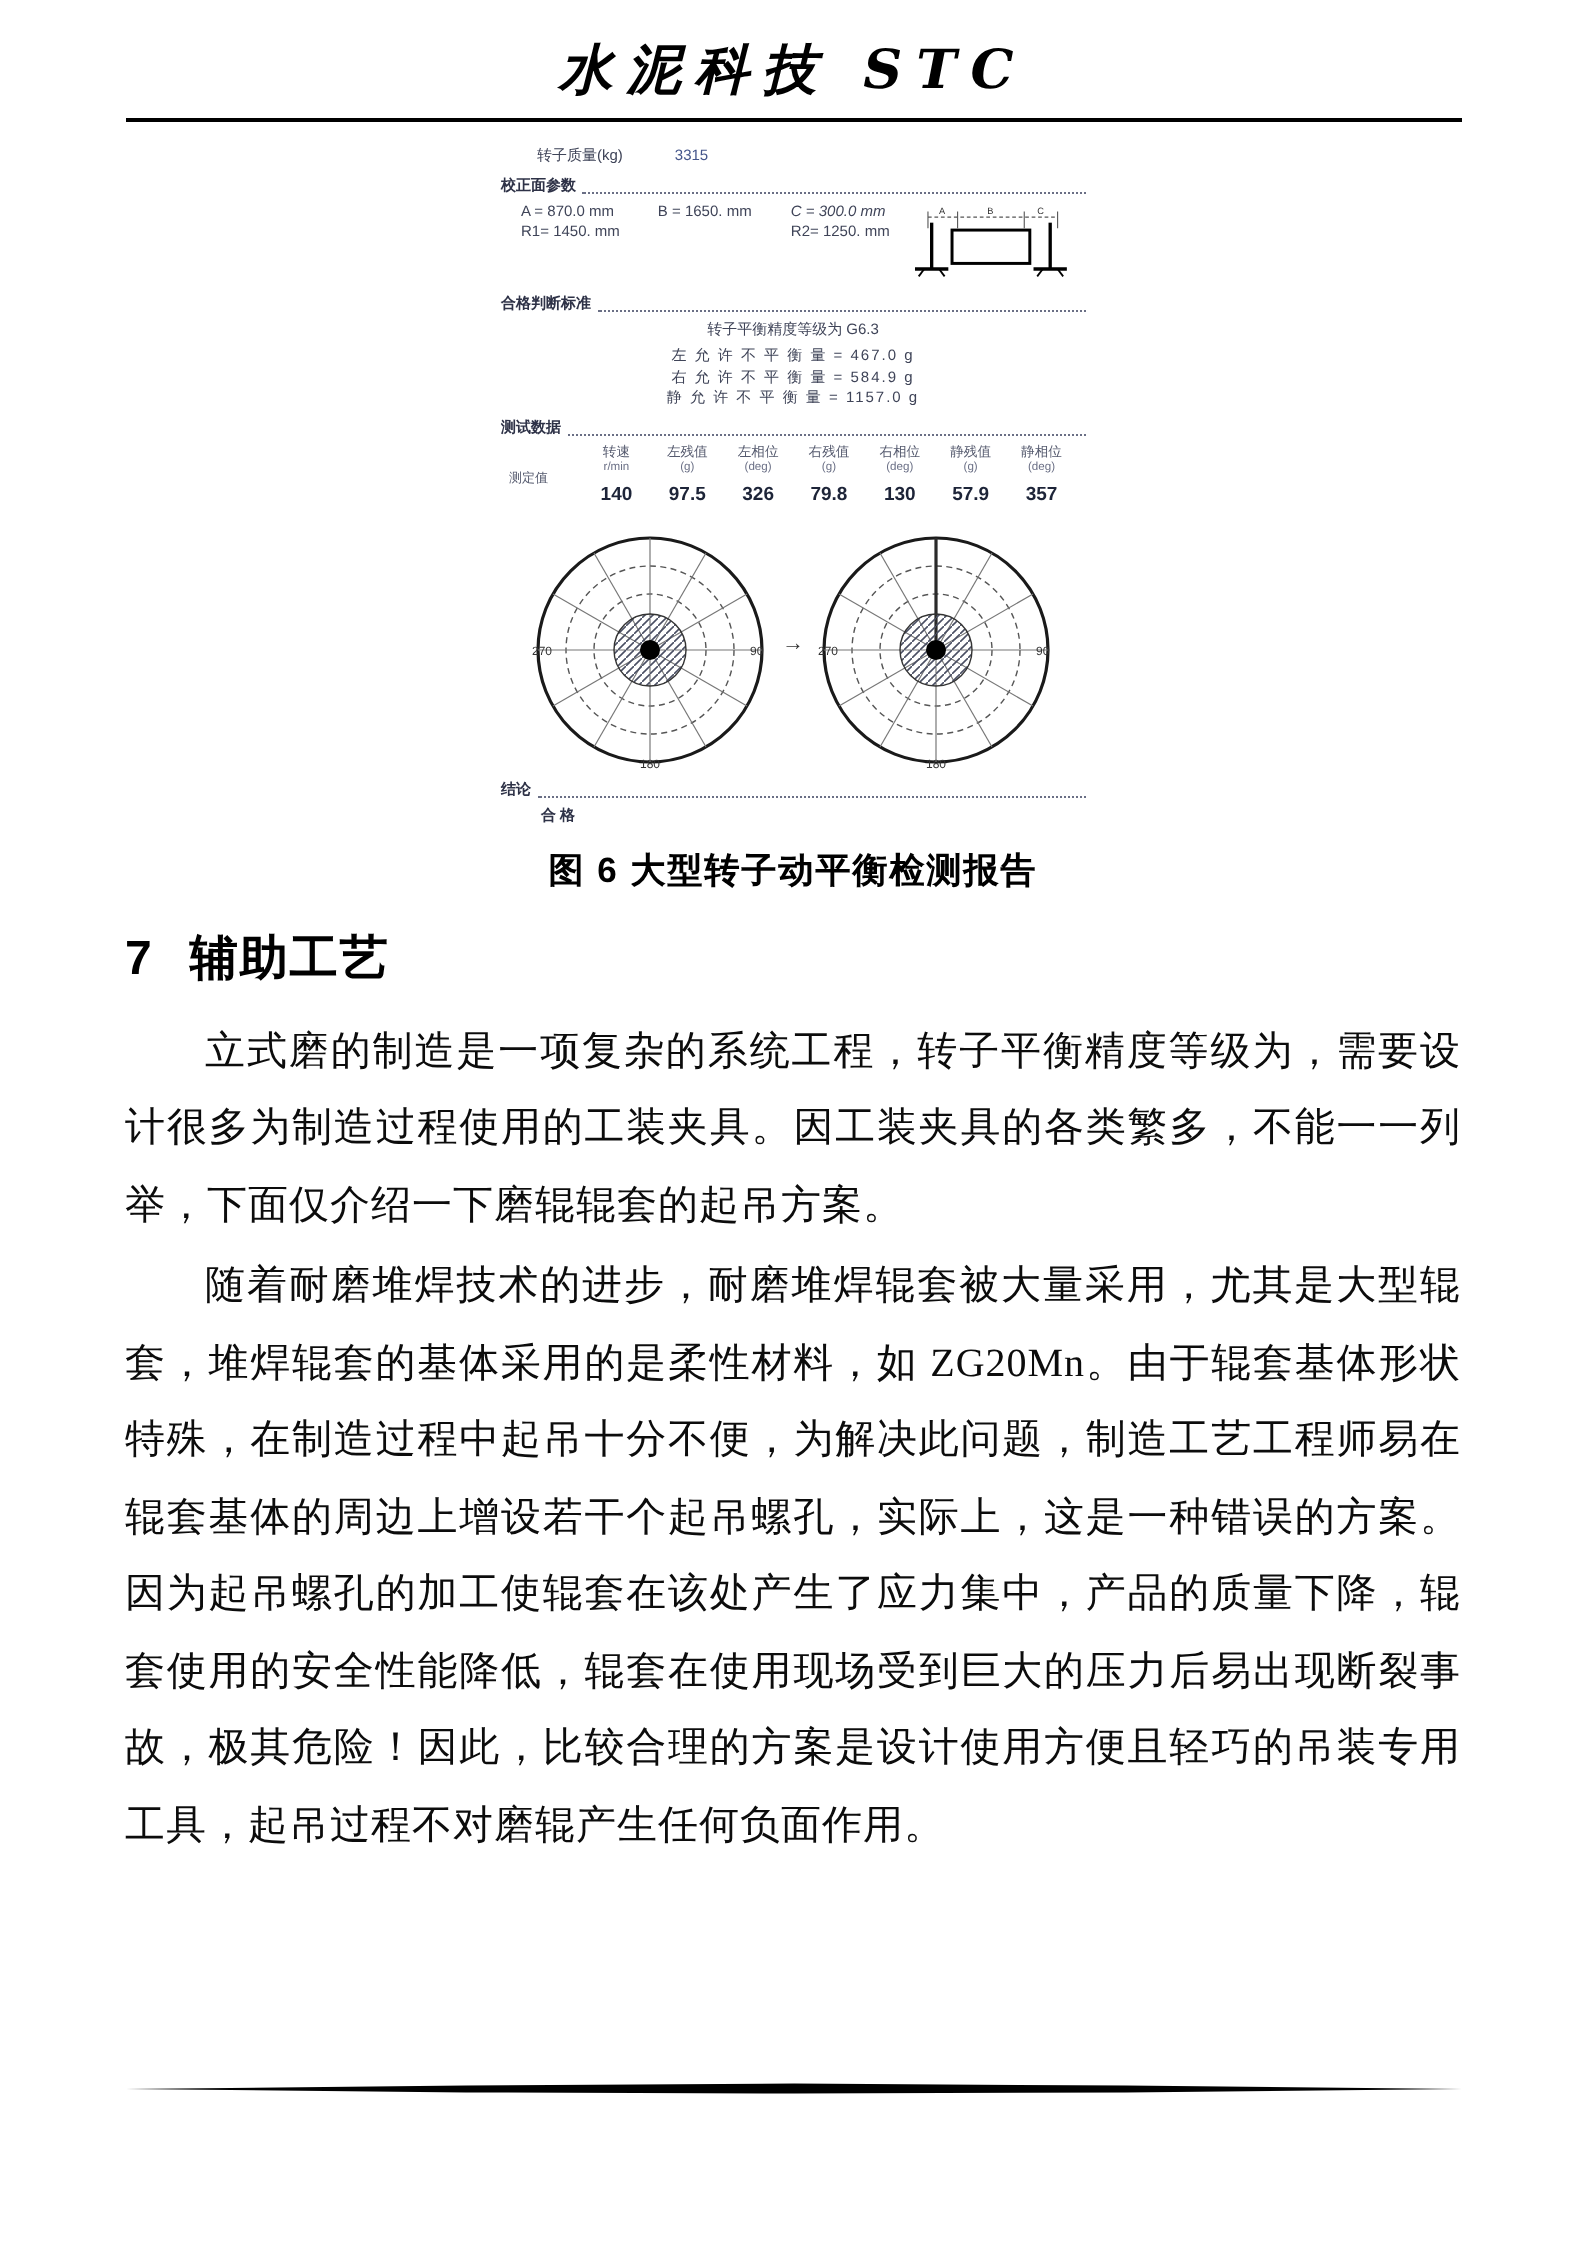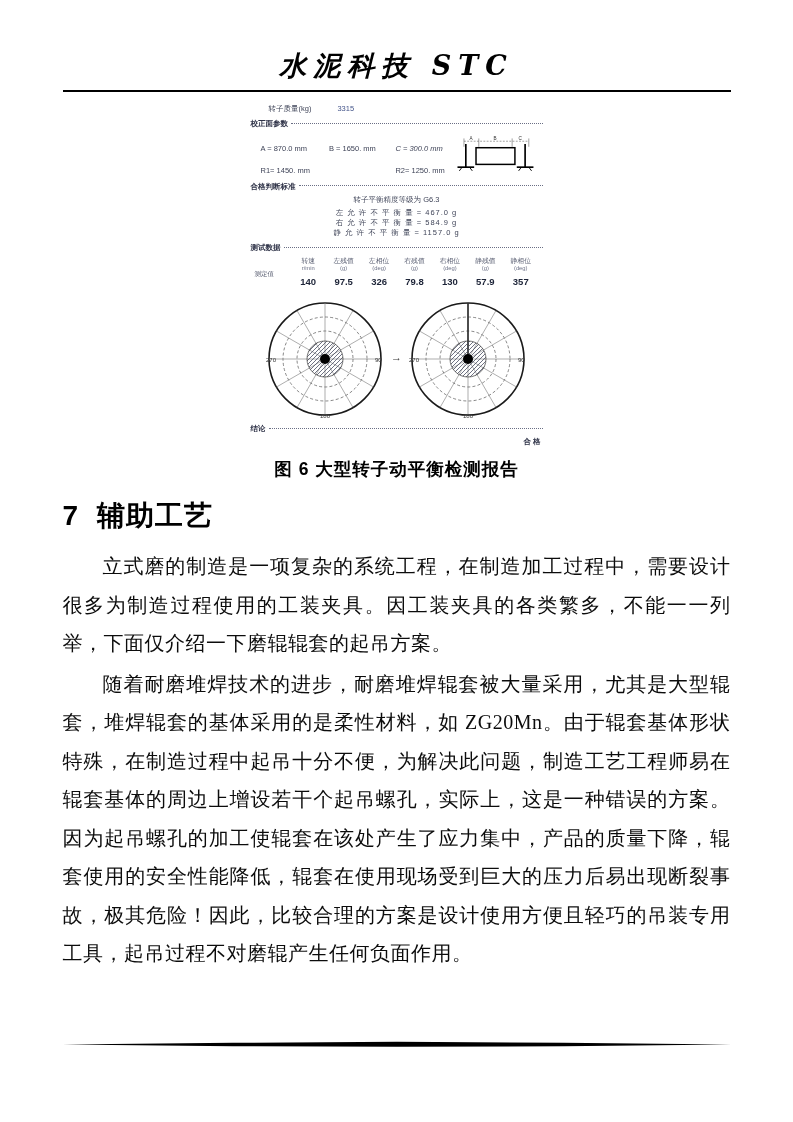--- a/index.html
+++ b/index.html
@@ -4,21 +4,21 @@
 <style>
   * { margin:0; padding:0; box-sizing:border-box; }
   html,body { background:#ffffff; }
   body {
     width:793px; height:1122px; position:relative; overflow:hidden;
     font-family:"Liberation Serif", serif; color:#111;
   }
   .content { width:668px; margin:0 auto; }
 
   
-  .jheader { padding-top:48px; text-align:center; }
+  .jheader { padding-top:17px; text-align:center; }
   .jtitle {
     font-family:"DejaVu Serif", serif; font-style:italic; font-weight:bold;
     font-size:27px; letter-spacing:7px; color:#000;
   }
   .header-rule { border-bottom:2px solid #000; margin-top:6px; }
 
   
   .para {
     font-size:20px; line-height:38.5px; text-align:justify;
     letter-spacing:0.5px; color:#0c0c0c;
@@ -28,53 +28,53 @@
 
   
   .figure-wrap { margin-top:12px; }
   .report {
     width:292px; margin:0 auto; font-family:"Liberation Sans", sans-serif;
     font-size:7.5px; color:#3f4458; line-height:1.35;
   }
   .rp-row { display:flex; align-items:center; }
   .mass-line { padding-left:18px; }
   .mass-line .val { margin-left:26px; color:#44558a; }
-  .sep { display:flex; align-items:center; margin-top:5px; margin-bottom:3px; }
+  .sep { display:flex; align-items:flex-end; margin-top:5px; margin-bottom:3px; }
   .sep .lbl { font-weight:bold; color:#2e3247; white-space:nowrap; }
   .sep .dots { flex:1; border-bottom:1.3px dotted #6a6f85; margin-left:3px; transform:translateY(-1px); }
   .dims { display:flex; }
   .dims-cols { width:200px; padding-left:10px; }
   .dim-line { display:flex; }
-  .dim-line span { white-space:nowrap;margin-top:12px; }
+  .dim-line span { white-space:nowrap; }
   .dim-a { width:72px; } .dim-b { width:70px; } .dim-c { width:58px;font-style:italic; }
   .dim-r1 { width:142px; } .dim-r2 { width:58px; }
   .sketch { width:88px; margin-top:2px; }
   .grade-line { text-align:center; margin-top:3px; }
   .allow-block { display:table; margin:3px auto 0;text-align:center; }
   .allow-line { letter-spacing:1px; white-space:nowrap; }
   .testtable { display:flex; margin-top:2px; padding:0 4px; }
   .tt-rowlabel { width:36px; font-size:6.5px; padding-top:14px; color:#555a6e; }
   .tt-col { flex:1; text-align:center; }
   .tt-h { font-size:6.8px; color:#555a6e; }
   .tt-u { font-size:5.8px; color:#6b7086; }
   .tt-v { font-size:9.5px; font-weight:bold; color:#1d2438; margin-top:3px; }
   .charts-row { display:flex; align-items:center; justify-content:center; gap:6px; margin-top:10px; }
   .polar { width:120px; height:120px; }
   .arrow-glyph { font-size:11px; color:#333; transform:translateY(-2px); }
-  .conclusion-val { padding-left:20px; font-weight:bold; color:#2e3247; margin-top:2px; letter-spacing:2px;text-align:right; }
+  .conclusion-val { padding-left:20px; font-weight:bold; color:#2e3247; margin-top:2px; letter-spacing:2px; }
 
   .fig-caption {
     text-align:center; font-family:"Liberation Sans", sans-serif;
     font-weight:bold; font-size:17.5px; color:#000; margin-top:10px; letter-spacing:1px;
   }
 
   
   .sec-heading {
     margin-top:16px; font-family:"Liberation Sans", sans-serif;
-    font-weight:bold; font-size:28px; color:#000; letter-spacing:1px;
+    font-weight:bold; font-size:24px; color:#000; letter-spacing:1px;
   }
   .sec-heading .num { margin-right:18px; }
 
   .para.p2 { margin-top:12px; }
   .para.p3 { margin-top:2px; }
 
   
   .footer { position:absolute; left:63px; top:1040px; width:668px; }
   .footer-line-svg { display:block; width:668px; height:9px; }
   .footer-texts { position:relative; height:20px; font-family:"Liberation Sans", sans-serif; }
@@ -257,21 +257,21 @@
         <span class="dots"></span>
       </div>
       <div class="conclusion-val">合格</div>
     </div>
 
     <div class="fig-caption">图 6 大型转子动平衡检测报告</div>
   </div>
 
   <h2 class="sec-heading"><span class="num">7</span><span>辅助工艺</span></h2>
 
-  <p class="para indent p2">立式磨的制造是一项复杂的系统工程，在制造加工过程中，需要设计很多为制造过程使用的工装夹具。因工装夹具的各类繁多，不能一一列举，下面仅介绍一下磨辊辊套的起吊方案。</p>
+  <p class="para indent p2">立式磨的制造是一项复杂的系统工程，转子平衡精度等级为，需要设计很多为制造过程使用的工装夹具。因工装夹具的各类繁多，不能一一列举，下面仅介绍一下磨辊辊套的起吊方案。</p>
   <p class="para indent p3">随着耐磨堆焊技术的进步，耐磨堆焊辊套被大量采用，尤其是大型辊套，堆焊辊套的基体采用的是柔性材料，如 ZG20Mn。由于辊套基体形状特殊，在制造过程中起吊十分不便，为解决此问题，制造工艺工程师易在辊套基体的周边上增设若干个起吊螺孔，实际上，这是一种错误的方案。因为起吊螺孔的加工使辊套在该处产生了应力集中，产品的质量下降，辊套使用的安全性能降低，辊套在使用现场受到巨大的压力后易出现断裂事故，极其危险！因此，比较合理的方案是设计使用方便且轻巧的吊装专用工具，起吊过程不对磨辊产生任何负面作用。</p>
 </div>
 
 <div class="footer">
   <svg class="footer-line-svg" viewBox="0 0 668 9" preserveAspectRatio="none">
     <polygon points="0,4.5 170,2.8 334,1.8 500,2.8 668,4.5 500,6.2 334,6.8 170,6.2" fill="#000"></polygon>
   </svg>
 </div>
 
 </body></html>

